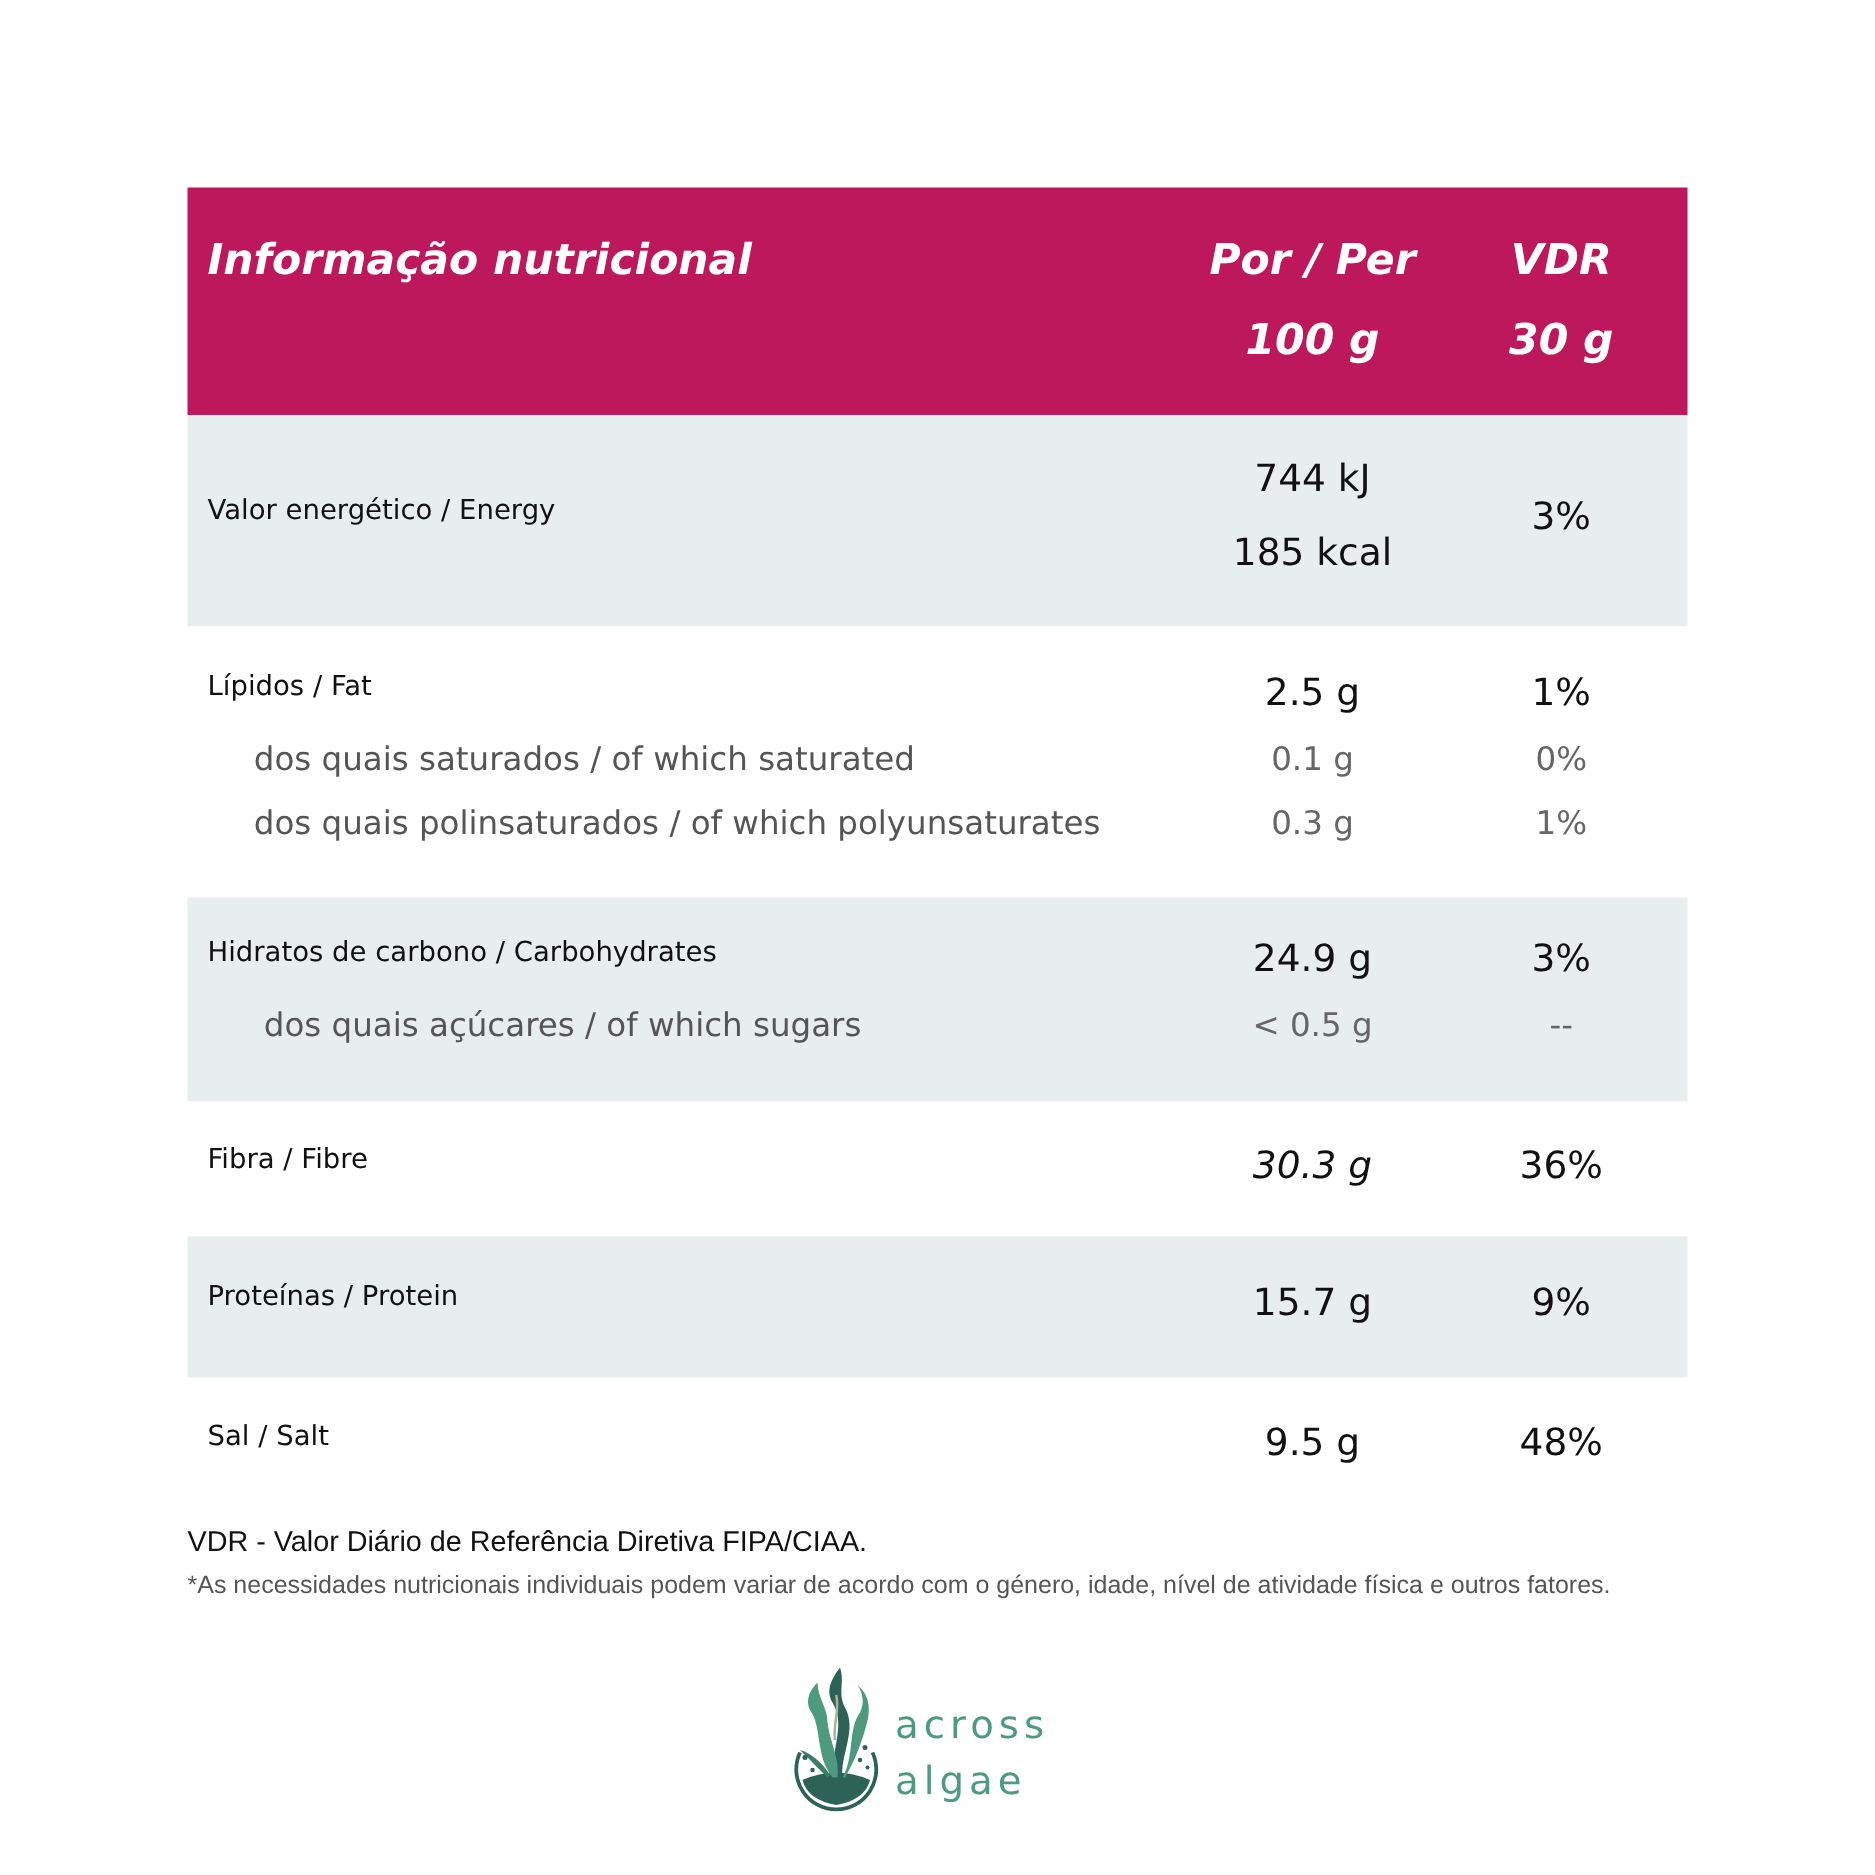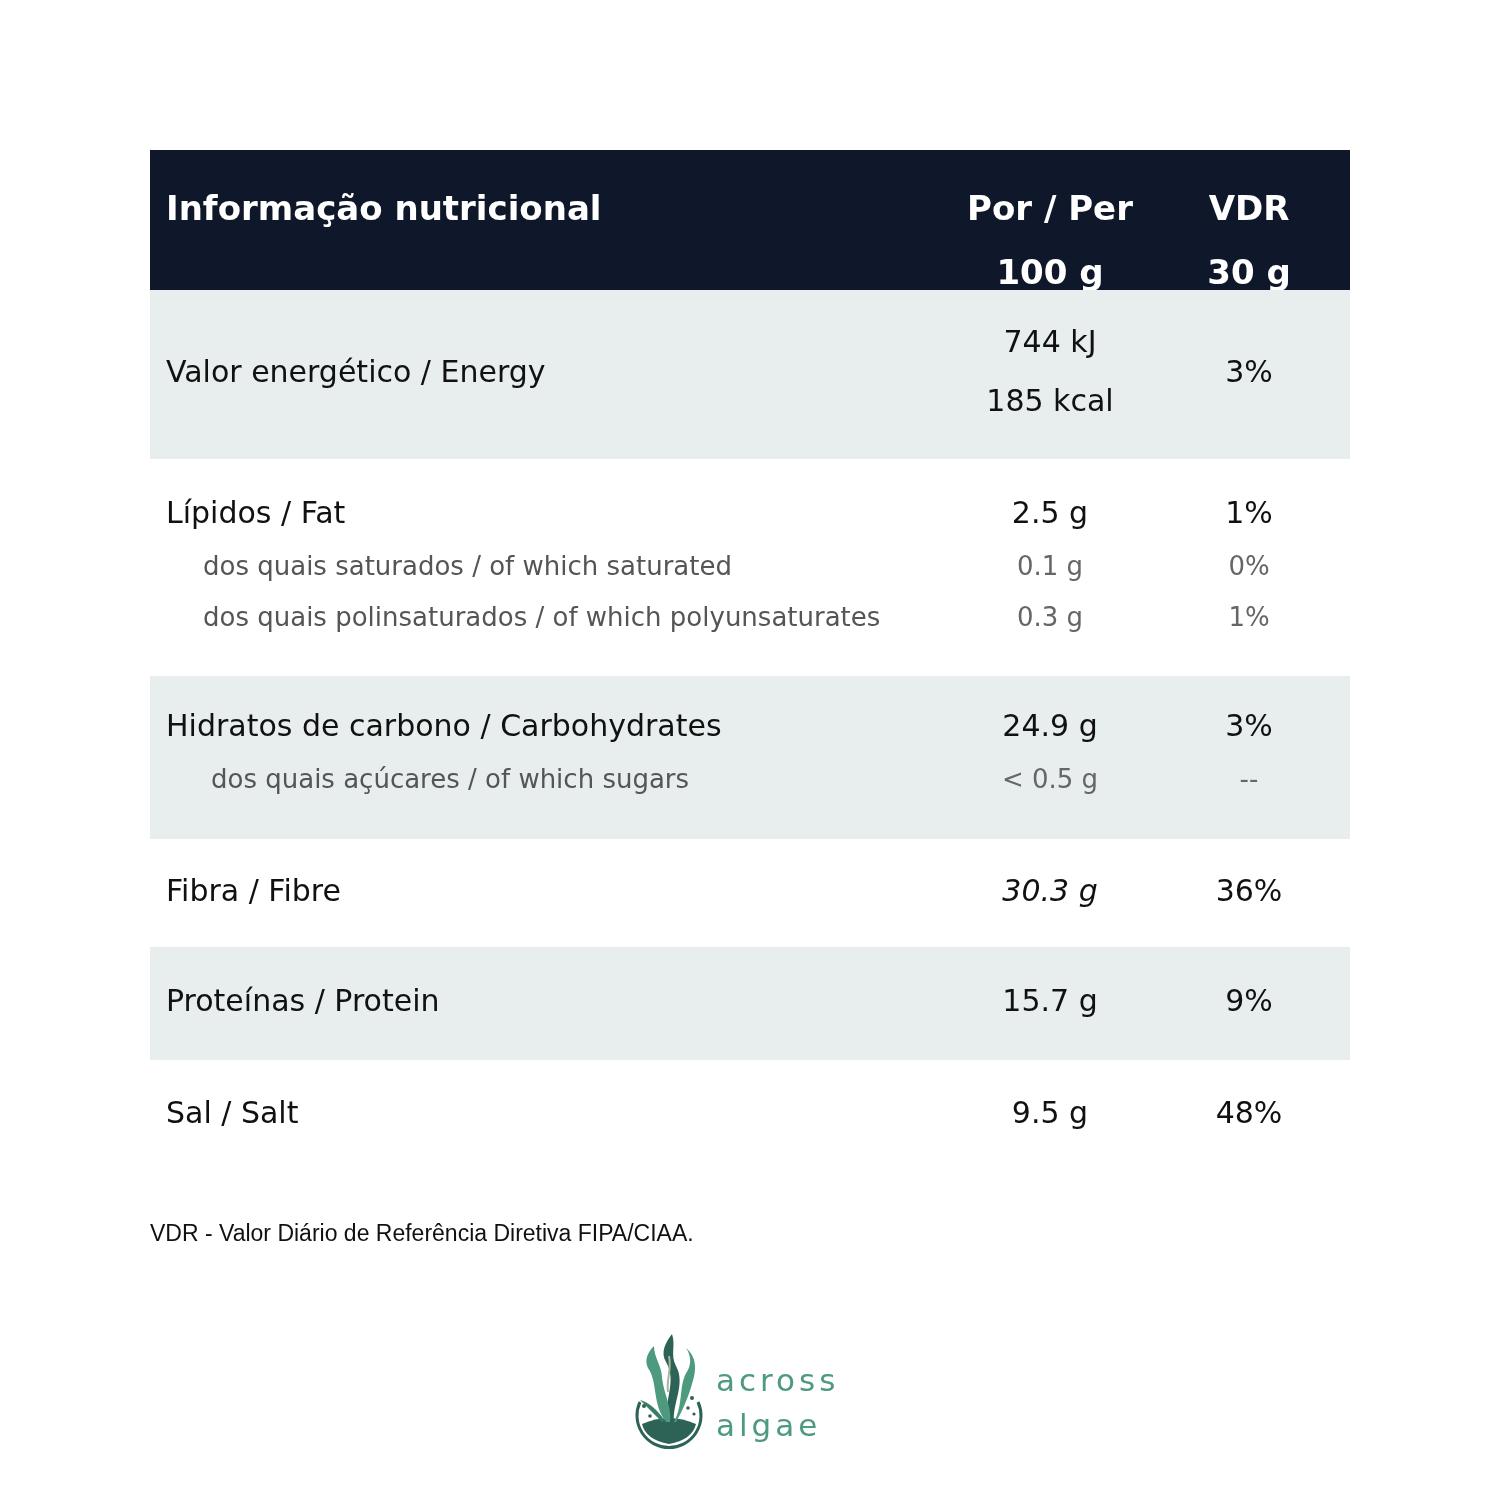--- a/index.html
+++ b/index.html
@@ -1,28 +1,28 @@
 <!DOCTYPE html>
 <html><head>
   <meta charset="utf-8">
   <style>
     html, body { margin: 0; padding: 0; background: #ffffff; }
     body { width: 1500px; height: 1500px; position: relative; font-family: "DejaVu Sans", sans-serif; }
     .table { position: absolute; left: 150px; top: 150px; width: 1200px; }
-    .header { background: #0f172a; height: 140px; position: relative; color: #ffffff; }
+    .header { background: #be185d; height: 182px; position: relative; color: #ffffff; font-style: italic; }
     .h-title { position: absolute; left: 16px; top: 38px; font-size: 34px; font-weight: bold; color: #ffffff; letter-spacing: 0px; }
     .h-sub { position: absolute; left: 16px; top: 104px; font-size: 29px; font-weight: bold; color: #d5d9d7; }
     .col-100 { position: absolute; left: 800px; width: 200px; text-align: center; }
     .col-vdr { position: absolute; left: 1000px; width: 198px; text-align: center; }
     .h-c1 { top: 38px; font-size: 34px; font-weight: bold; }
     .h-c2 { top: 102px; font-size: 34px; font-weight: bold; }
 
     .row { position: relative; width: 1200px; }
     .row.shade { background: #e8eeee; }
-    .label { position: absolute; left: 16px; font-size: 30px; color: #111111; white-space: nowrap; }
+    .label { position: absolute; left: 16px; font-size: 22px; color: #111111; white-space: nowrap; }
     .val { font-size: 30px; color: #111111; }
     .sublabel { position: absolute; font-size: 26px; color: #555555; white-space: nowrap; }
     .subval { font-size: 26px; color: #666666; }
 
     .footer { position: absolute; left: 150px; top: 1220px; width: 1200px; }
     .note1 { font-family: "Liberation Sans", sans-serif; font-size: 23px; color: #111111; margin: 0; }
     .note2 { font-family: "Liberation Sans", sans-serif; font-size: 20px; color: #555555; margin: 8px 0 0 0; line-height: 27px; }
 
     .logo { position: absolute; left: 632px; top: 1332px; width: 220px; height: 120px; }
     .logo-text { position: absolute; left: 84px; font-size: 31px; color: #4e9a7e; letter-spacing: 4px; font-family: "DejaVu Sans", sans-serif; }
@@ -84,20 +84,21 @@
 
   <div class="row" style="height:108px;">
     <div class="label" style="top:35px;">Sal / Salt</div>
     <div class="col-100 val" style="top:35px;text-align:center;">9.5 g</div>
     <div class="col-vdr val" style="top:35px;">48%</div>
   </div>
 </div>
 
 <div class="footer">
   <p class="note1">VDR - Valor Diário de Referência Diretiva FIPA/CIAA.</p>
+  <p class="note2">*As necessidades nutricionais individuais podem variar de acordo com o género, idade, nível de atividade física e outros fatores.</p>
 </div>
 
 <div class="logo">
   <svg width="74" height="120" viewBox="0 0 74 120" style="position:absolute; left:0; top:0;">
 
     <path d="M8 70 A32 32 0 1 0 66 70" fill="none" stroke="#2c6356" stroke-width="3"></path>
 
     <path d="M10 92 Q37 80 64 92 Q60 108 37 112 Q14 108 10 92 Z" fill="#2c6356"></path>
 
     <path d="M37 90 C30 70 46 50 34 30 C28 20 34 10 40 2 C44 14 38 22 44 34 C54 52 40 72 42 90 Z" fill="#2c6356"></path>

